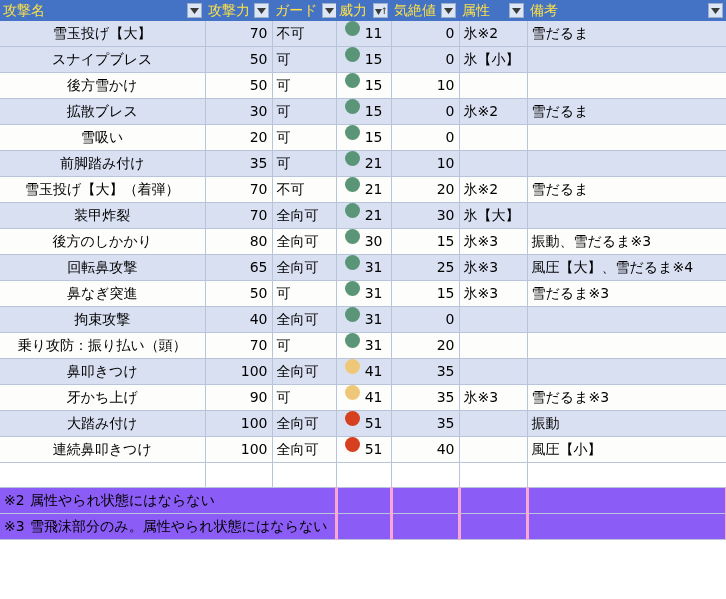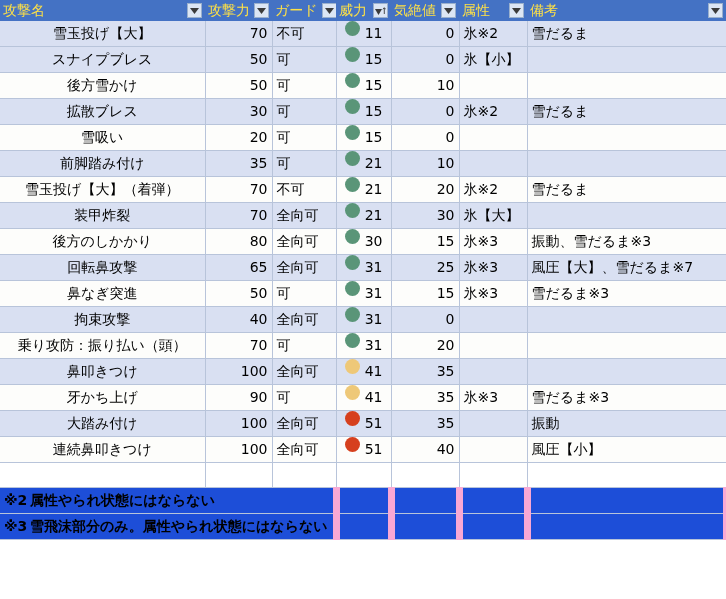--- a/index.html
+++ b/index.html
@@ -85,28 +85,27 @@
   tr.spacer td{
     height:22px;
     background:#ffffff;
     border-right:1px solid #b8c4da;
     border-bottom:1px solid #b8c4da;
   }
   tr.spacer td.wide{border-right:1px solid #b8c4da;}
   tr.foot td{
     height:25px;
     line-height:25px;
-    background:#1d4ed8;
-    border-right:7px solid #f9a8d4;
+    background:#8b5cf6;
+    border-right:3px solid #f9a8d4;
     border-bottom:1px solid #b8c4da;
     font-size:14px;
     padding:0 4px;
     white-space:nowrap;
     overflow:hidden;
-    font-weight:bold;
   }
   tr.foot td.noteText{text-align:left;}
   .fn-mark{display:inline-block;min-width:26px;}
 </style>
 </head>
 <body>
 
 <div id="sheet">
   <table class="grid">
     <colgroup>
@@ -325,21 +324,21 @@
           <td class="num">65</td>
           <td class="txt">全向可</td>
           <td class="powcell">
             <div class="powinner">
               <span class="dot" style="background:#5a9578"></span>
               <span class="powval">31</span>
             </div>
           </td>
           <td class="num">25</td>
           <td class="txt">氷※3</td>
-          <td class="txt">風圧【大】、雪だるま※7</td>
+          <td class="txt">風圧【大】、雪だるま※4</td>
         </tr>
         <tr class="drow plain">
           <td class="txt first">鼻なぎ突進</td>
           <td class="num">50</td>
           <td class="txt">可</td>
           <td class="powcell">
             <div class="powinner">
               <span class="dot" style="background:#5a9578"></span>
               <span class="powval">31</span>
             </div>

